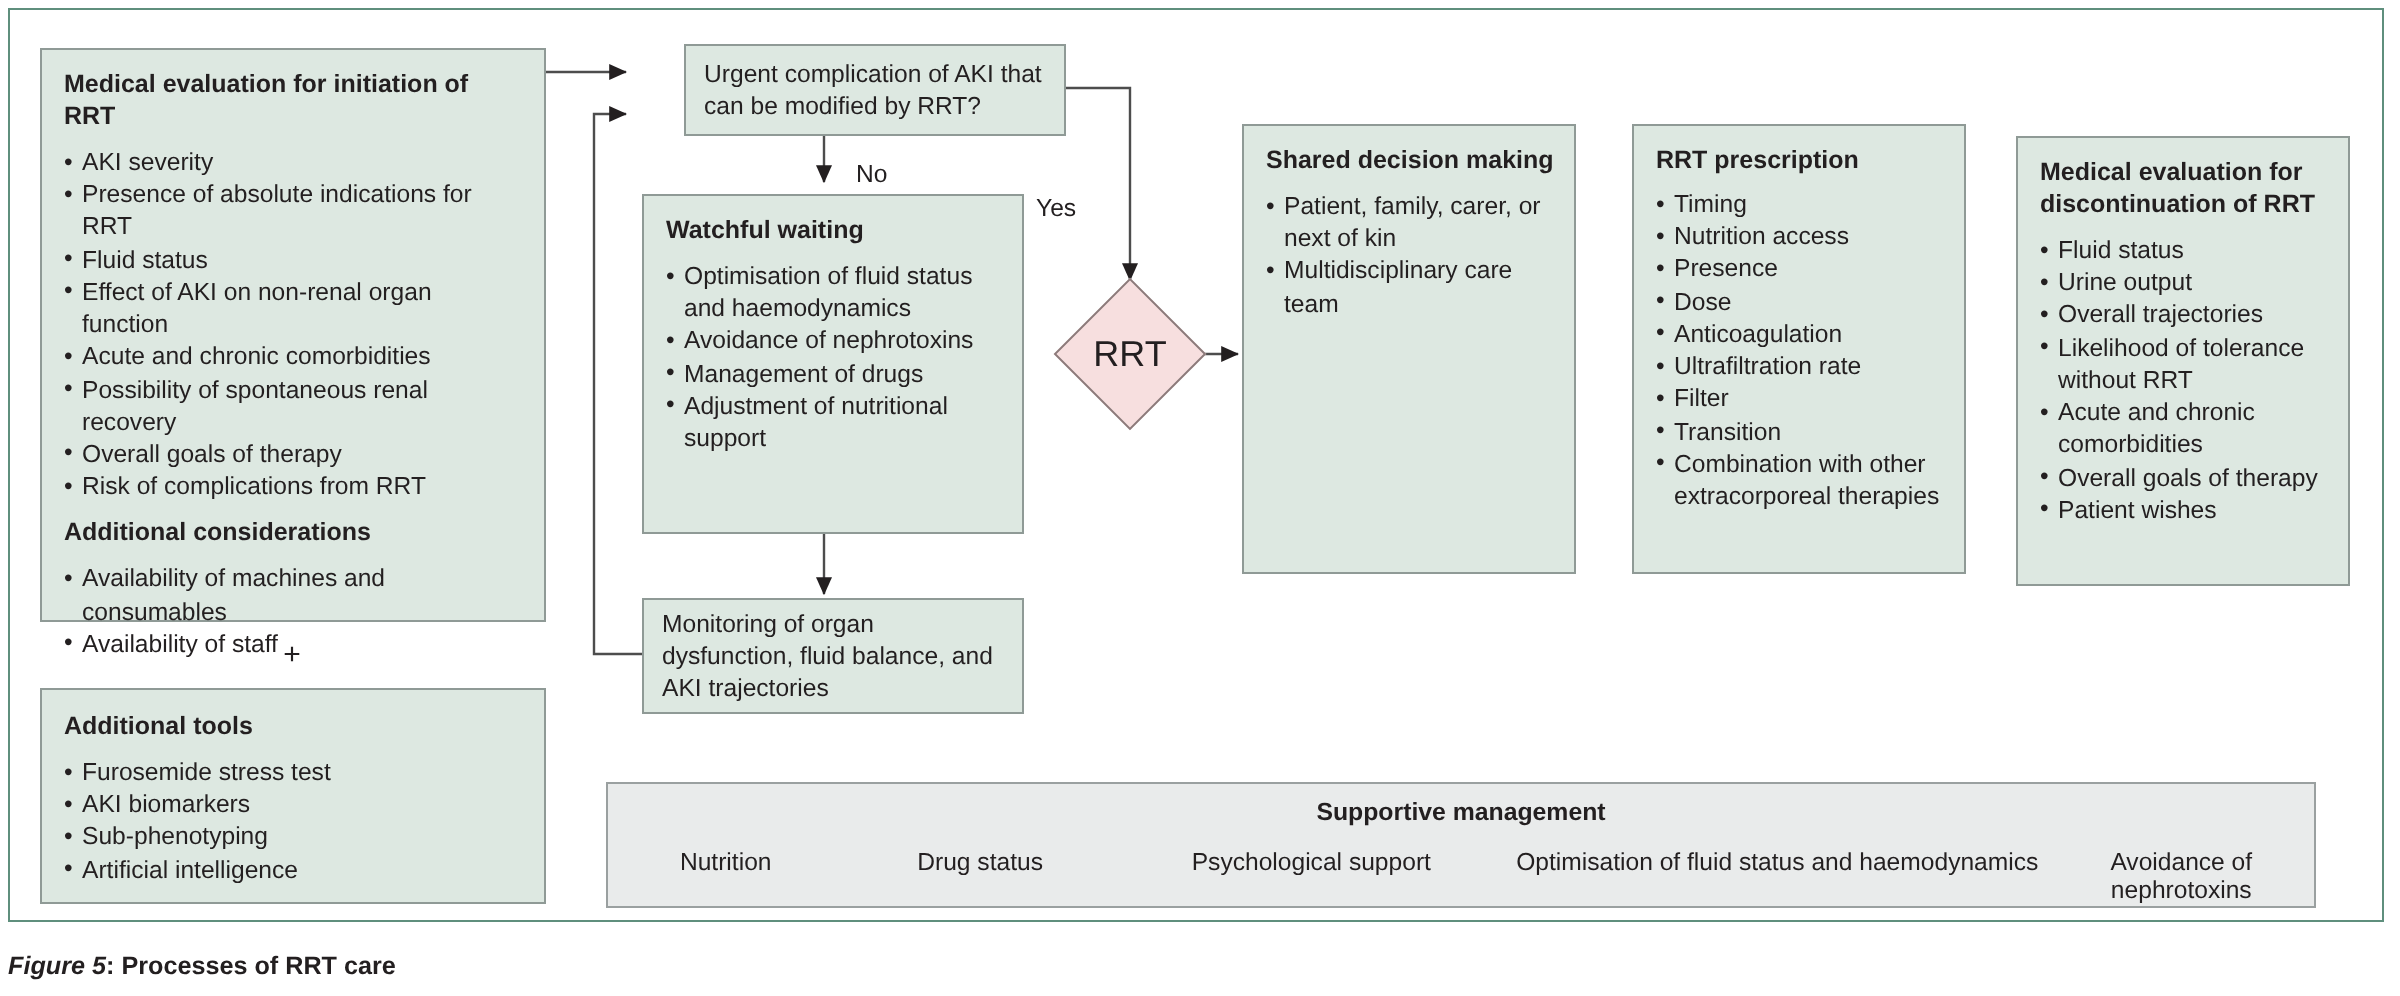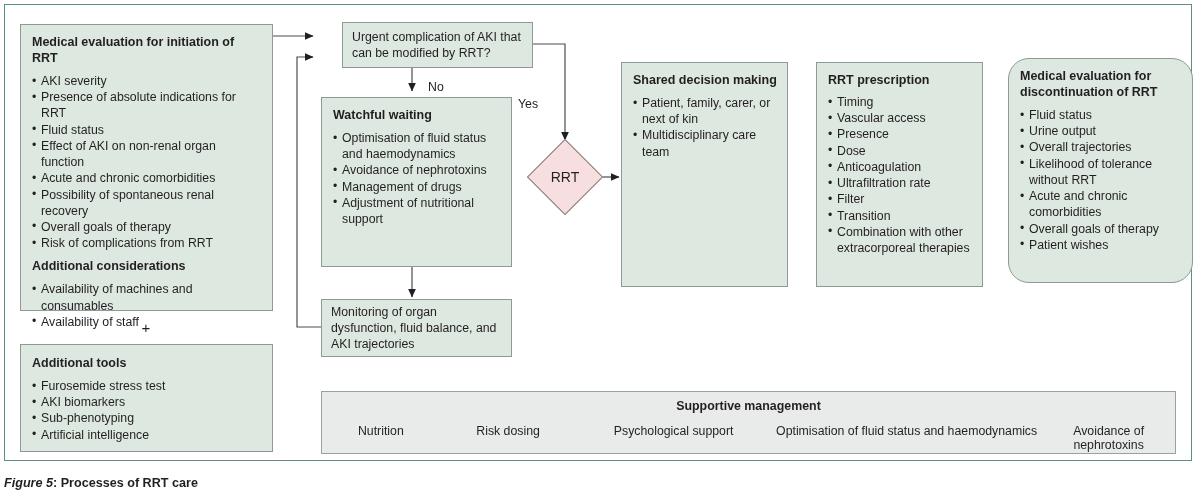--- a/index.html
+++ b/index.html
@@ -98,21 +98,21 @@
   }
   #diamond-label {
     position: absolute;
     left: 0;
     top: 0;
     width: 74px;
     height: 74px;
     display: flex;
     align-items: center;
     justify-content: center;
-    font-size: 14px;
+    font-size: 18px;
     color: #231f20;
   }
 
   
   #plus-sign {
     position: absolute;
     left: 138px;
     top: 320px;
     width: 16px;
     height: 16px;
@@ -127,21 +127,21 @@
     position: absolute;
     font-size: 12.3px;
     color: #231f20;
   }
   #label-yes { left: 518px; top: 53px; margin-top: 44px; }
   #label-no  { left: 428px; top: 80px; }
 
   
   #supportive {
     position: absolute;
-    left: 321px;
+    left: 303px;
     top: 391px;
     width: 855px;
     height: 63px;
     box-sizing: border-box;
     background: #e9ebeb;
     border: 1px solid #9aa0a0;
   }
   #supportive-title {
     position: absolute;
     top: 7px;
@@ -271,49 +271,49 @@
     <ul>
       <li>Patient, family, carer, or next of kin</li>
       <li>Multidisciplinary care team</li>
     </ul>
   </div>
 
   <div class="box" id="box-rrt-prescription" style="left:816px; top:62px; width:167px; height:225px;">
     <div class="hd tight">RRT prescription</div>
     <ul>
       <li>Timing</li>
-      <li>Vascular access</li>
+      <li>Nutrition access</li>
       <li>Presence</li>
       <li>Dose</li>
       <li>Anticoagulation</li>
       <li>Ultrafiltration rate</li>
       <li>Filter</li>
       <li>Transition</li>
       <li>Combination with other extracorporeal therapies</li>
     </ul>
   </div>
 
-  <div class="box" id="box-medical-discontinuation" style="left:1008px; top:58px; width:185px; height:225px;border-radius:21px;">
+  <div class="box" id="box-medical-discontinuation" style="left:1008px; top:68px; width:167px; height:225px;">
     <div class="hd">Medical evaluation for discontinuation of RRT</div>
     <ul>
       <li>Fluid status</li>
       <li>Urine output</li>
       <li>Overall trajectories</li>
       <li>Likelihood of tolerance without RRT</li>
       <li>Acute and chronic comorbidities</li>
       <li>Overall goals of therapy</li>
       <li>Patient wishes</li>
     </ul>
   </div>
 
   <div id="supportive">
     <div id="supportive-title">Supportive management</div>
     <div id="supportive-items">
       <div class="si">Nutrition</div>
-      <div class="si">Risk dosing</div>
+      <div class="si">Drug status</div>
       <div class="si">Psychological support</div>
       <div class="si">Optimisation of fluid status and haemodynamics</div>
       <div class="si">Avoidance of nephrotoxins</div>
     </div>
   </div>
 
   <div id="caption">
     <span class="fig">Figure 5</span><span class="txt">: </span><span class="txt">Processes of RRT care</span>
   </div>
 

